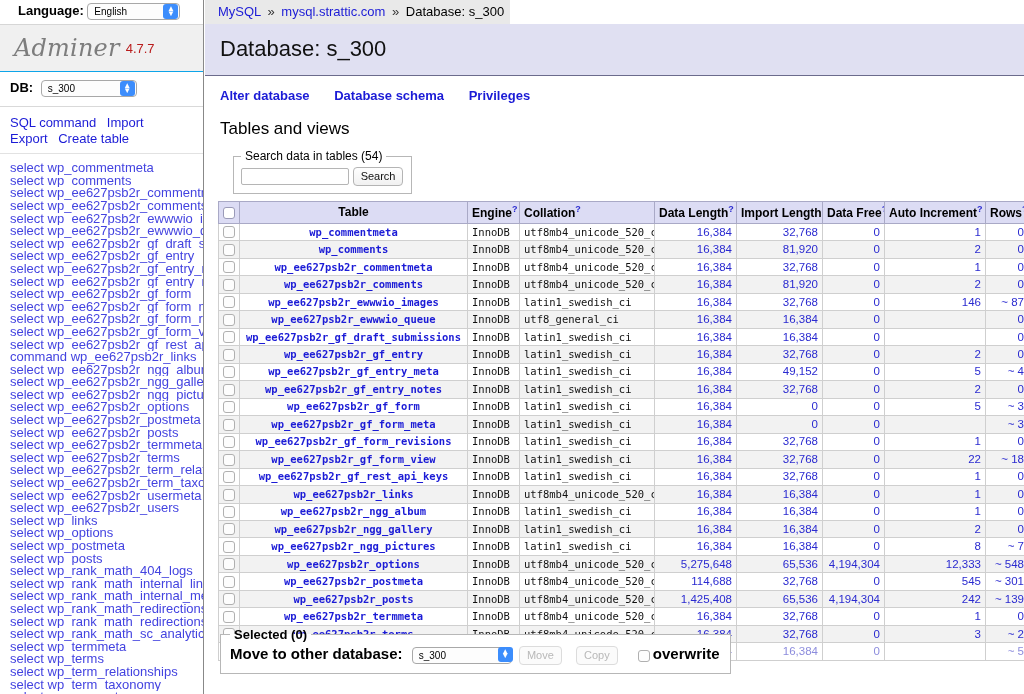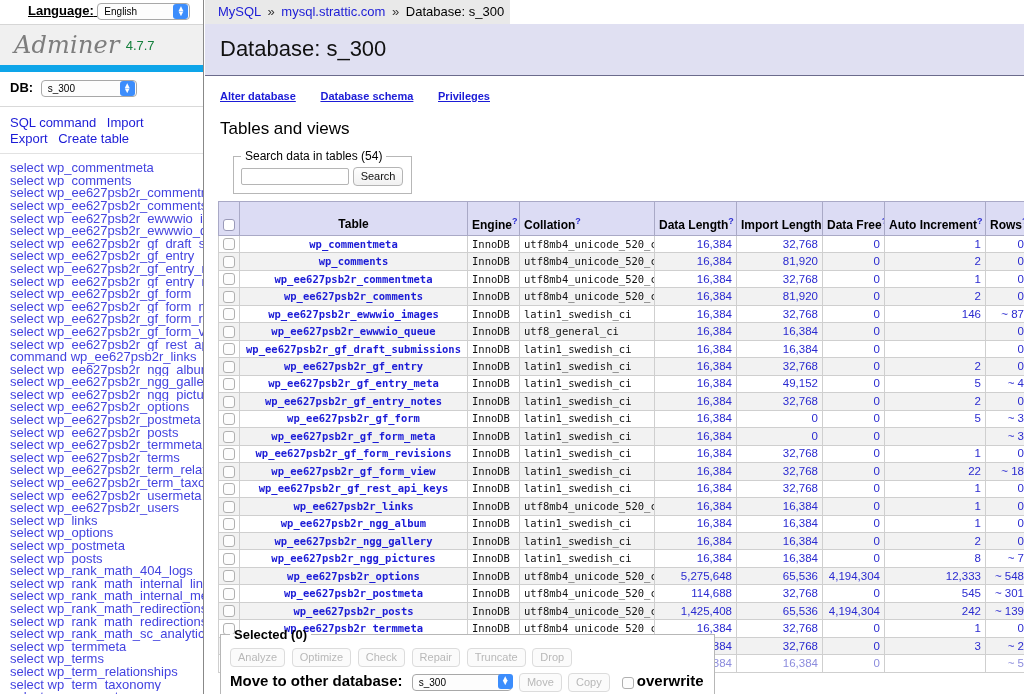--- a/index.html
+++ b/index.html
@@ -17,25 +17,24 @@
 
   
   #sidebar {
     position: absolute; left: 0; top: 0;
     width: 204px; height: 694px;
     border-right: 1px solid #888;
     background: #fff;
     overflow: hidden;
   }
   .lang-row {
-    padding: 3px 0 4px 28px;
+    padding: 3px 0 4px 18px;
     font-size: 13px;
     font-weight: bold;
     white-space: nowrap;
-    text-decoration: underline;
   }
   .lang-row .lbl { font-weight: bold; font-size: 13px; }
   .native-select {
     -webkit-appearance: none; appearance: none;
     border: 1px solid #a8a8a8;
     border-radius: 4px;
     background: #fdfdfd;
     font-family: "Liberation Sans", sans-serif;
     font-size: 10px;
     height: 17px;
@@ -51,34 +50,34 @@
     background: #3c8dfc;
     pointer-events: none;
     display: flex; flex-direction: column;
     align-items: center; justify-content: center;
     line-height: 0.55;
     color: #fff; font-size: 8px;
   }
   .brand {
     background: #f0f0f0;
     border-top: 1px solid #d6d6d6;
-    border-bottom: 7px solid #0ea5e9;
+    border-bottom: 1px solid #0ea5e9;
     height: 48px;
     padding-left: 14px;
     display: flex; align-items: center;
   }
   .brand .name {
     font-family: "DejaVu Serif", serif;
     font-style: italic;
     font-size: 24px;
     color: #7d7d7d;
     letter-spacing: .2px;
   }
   .brand .ver {
-    font-size: 13px; color: #15803d; margin-left: 6px;
+    font-size: 13px; color: #b91c1c; margin-left: 6px;
     font-family: "Liberation Sans", sans-serif;
   }
   .db-row {
     padding: 8px 0 9px 10px;
     border-bottom: 1px solid #d9d9d9;
     white-space: nowrap;
   }
   .db-row .lbl { font-weight: bold; font-size: 13px; margin-right: 4px; text-align: center; }
   .db-row .native-select { width: 96px; }
   .lang-row .native-select { width: 93px; }
@@ -130,21 +129,21 @@
     border-bottom: 1px solid #6b6b8c;
     font-size: 22px;
     font-weight: normal;
     padding: 12px 0 13px 15px;
     color: #111;
   }
   #db-nav {
     padding: 12px 0 0 15px;
     white-space: nowrap;
   }
-  #db-nav a { font-size: 11px; font-weight: bold; margin-right: 21px; text-decoration: underline; }
+  #db-nav a { font-size: 13px; font-weight: bold; margin-right: 21px; }
 
   h3#tv-title {
     margin: 16px 0 0 15px;
     font-size: 17px;
     font-weight: normal;
   }
 
   fieldset.box {
     border: 1px solid #b7b7b7;
     margin: 10px 0 0 28px;
@@ -197,21 +196,21 @@
     height: 17px;
     overflow: hidden;
     white-space: nowrap;
   }
   table.data thead th {
     background: #dcdcf4;
     font-size: 12px;
     font-weight: bold;
     border-color: #a9a9c6;
     height: 19px;
-    padding: 14px 4px 3px;
+    padding: 2px 4px 3px;
   }
   table.data thead th .q {
     color: #2a2ad0;
     font-size: 9px;
     vertical-align: super;
     font-weight: bold;
   }
   th.c-check, td.c-check { width: 21px; text-align: center; padding: 0; }
   th.c-table { width: 228px; text-align: center; }
   td.c-table { text-align: center; }
@@ -257,21 +256,21 @@
     width: 412px;
     background: #fff;
     border: 1px solid #b7b7b7;
     padding: 3px 10px 8px 9px;
   }
   #selected-box legend { font-size: 13px; font-weight: bold; padding: 0 4px; }
   #selected-box .btnrow { margin: 3px 0 5px 0; }
   #selected-box .btnrow .btn { margin-right: 3px; }
   .moverow { white-space: nowrap; font-size: 15px; font-weight: bold; }
   .moverow .native-select { width: 100px; font-size: 10px; margin: 0 3px 0 5px; }
-  .moverow .btn { margin-right: 2px; }
+  .moverow .btn { margin-right: 10px; }
   .moverow label { font-size: 15px; font-weight: bold; margin-left: 6px; }
   .moverow input.cb { margin-right: 3px; }
 </style>
 </head>
 <body>
 
 <div id="sidebar">
 
   <div class="lang-row">
     <span class="lbl">Language:</span>
@@ -696,28 +695,20 @@
             <td class="c-dfree num">0</td>
             <td class="c-autoinc num"></td>
             <td class="c-rows num">~ 5</td>
           </tr>
         </tbody>
     </table>
   </div>
 
   <fieldset id="selected-box">
     <legend>Selected (0)</legend>
-    <div class="btnrow">
-      <button class="btn disabled" disabled="">Analyze</button>
-      <button class="btn disabled" disabled="">Optimize</button>
-      <button class="btn disabled" disabled="">Check</button>
-      <button class="btn disabled" disabled="">Repair</button>
-      <button class="btn disabled" disabled="">Truncate</button>
-      <button class="btn disabled" disabled="">Drop</button>
-    </div>
     <div class="moverow">
       <span>Move to other database:</span>
       <span class="select-wrap">
         <select class="native-select">
           <option>s_300</option>
         </select>
         <span class="arrows">
             <span>▲</span>
             <span>▼</span>
           </span>

